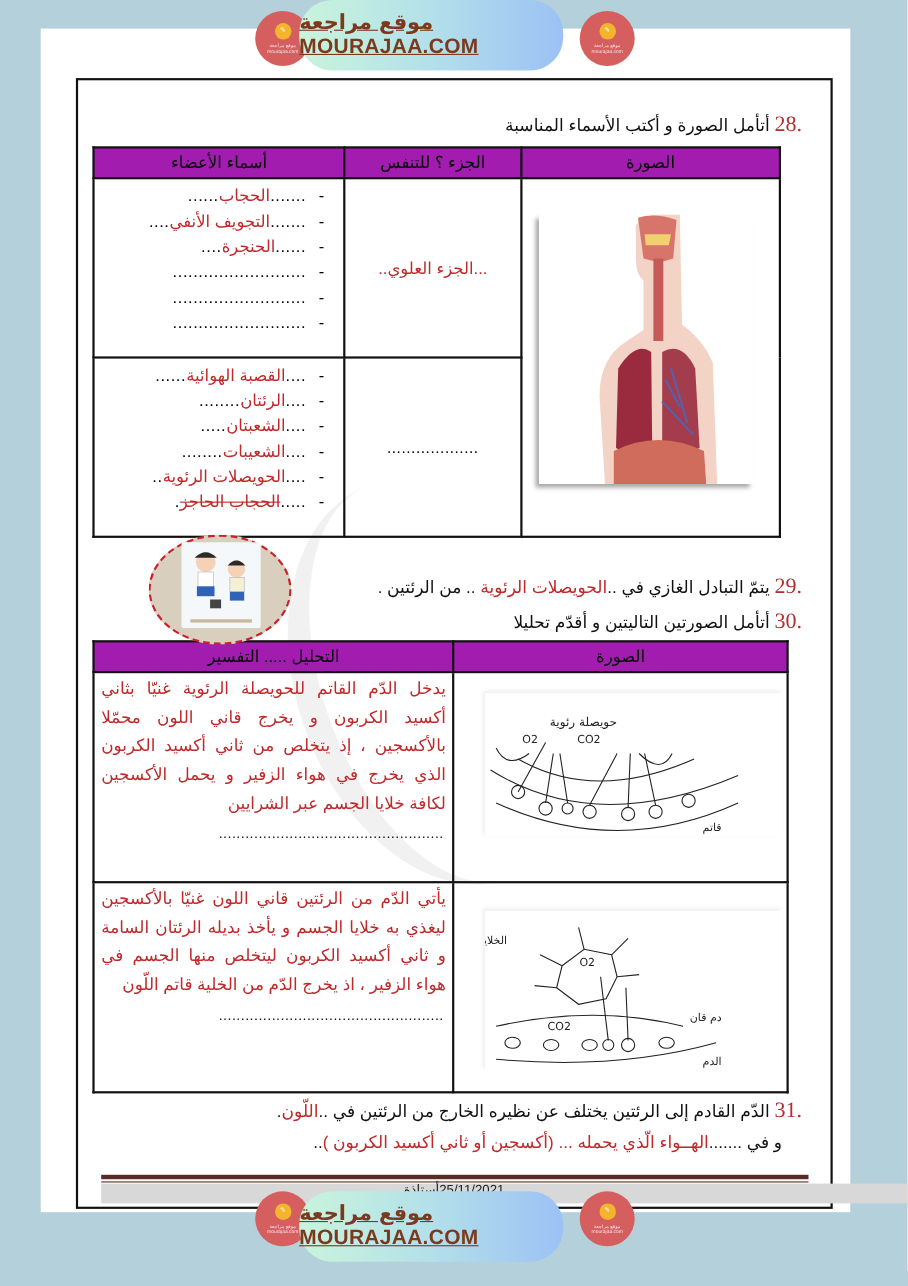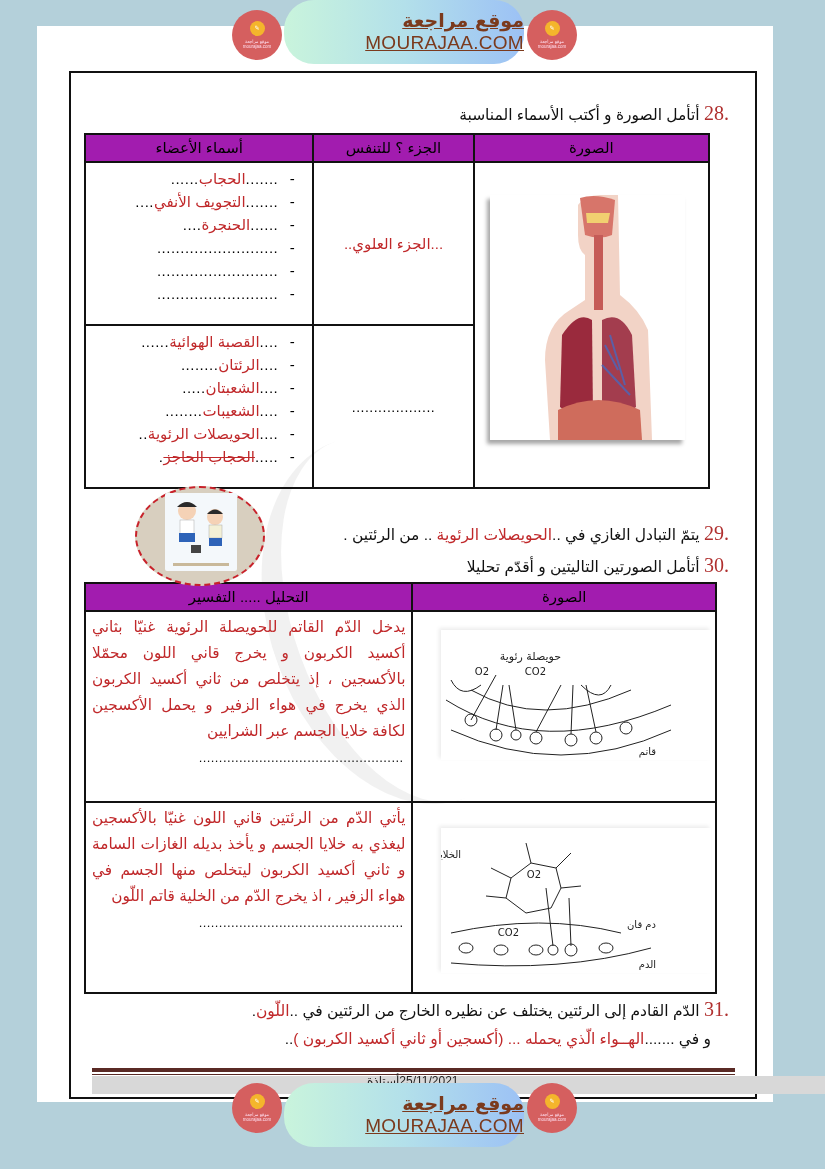--- a/index.html
+++ b/index.html
@@ -2,25 +2,25 @@
 <html><head>
 <meta charset="utf-8">
 <style>
   * { box-sizing: border-box; margin: 0; padding: 0; }
   html, body { width: 825px; height: 1169px; overflow: hidden; }
   body { background: #b4d0da; position: relative; font-family: "Liberation Sans", "DejaVu Sans", sans-serif; }
   .page { position: absolute; left: 37px; top: 26px; width: 736px; height: 1076px; background: #fff; }
   .frame { position: absolute; left: 69px; top: 71px; width: 688px; height: 1028px; border: 2px solid #111; }
 
   
-  .banner { position: absolute; left: 284px; width: 240px; height: 64px; border-radius: 30px;
+  .banner { position: absolute; left: 272px; width: 240px; height: 64px; border-radius: 30px;
     background: linear-gradient(90deg, #c9f4dc 0%, #b3e0ea 50%, #9cc1f5 100%);
-    display: flex; flex-direction: column; align-items: flex-end; justify-content: center; z-index: 5; }
+    display: flex; flex-direction: column; align-items: flex-start; justify-content: center; z-index: 5; }
   .banner .ar { color: #7b3a1d; font-size: 19px; font-weight: bold; text-decoration: underline; line-height: 22px; font-family: "DejaVu Sans", sans-serif; }
-  .banner .en { color: #7b3a1d; font-size: 19px; font-weight: normal; text-decoration: underline; line-height: 24px; letter-spacing: 0.3px; }
+  .banner .en { color: #7b3a1d; font-size: 19px; font-weight: bold; text-decoration: underline; line-height: 24px; letter-spacing: 0.3px; }
   .badge { position: absolute; width: 50px; height: 50px; border-radius: 50%; background: #d55f5f; z-index: 5;
     display: flex; flex-direction: column; align-items: center; justify-content: center; }
   .badge .dot { width: 15px; height: 15px; border-radius: 50%; background: #f4b52c; font-size: 6px; color: #fff; text-align: center; line-height: 15px; }
   .badge .lbl { font-size: 4.5px; color: #fde; margin-top: 3px; line-height: 5px; text-align: center; }
   .red { color: #c0282a; }
   .qnum { color: #b0302f; font-family: "Liberation Serif", serif; font-size: 20px; }
 
   .qline { position: absolute; right: 96px; font-size: 15.5px; color: #111; direction: rtl; white-space: nowrap; }
 
   table { border-collapse: collapse; position: absolute; direction: rtl; }
@@ -261,21 +261,21 @@
           <ellipse cx="112" cy="122" rx="5" ry="5" stroke="#222" fill="none"></ellipse>
           <ellipse cx="130" cy="122" rx="6" ry="6" stroke="#222" fill="none"></ellipse>
           <ellipse cx="165" cy="120" rx="7" ry="5" stroke="#222" fill="none"></ellipse>
           <path d="M112 118 L105 60 M130 118 L128 70" stroke="#222" fill="none"></path>
           <text x="215" y="100" font-size="10" fill="#222" font-family="DejaVu Sans">دم قان</text>
           <text x="215" y="140" font-size="10" fill="#222" font-family="DejaVu Sans">الدم</text>
         </svg>
       </div>
     </td>
     <td>
-      <div class="analysis">يأتي الدّم من الرئتين قاني اللون غنيّا بالأكسجين ليغذي به خلايا الجسم و يأخذ بديله الغازات السامة و ثاني أكسيد الكربون ليتخلص منها الجسم في هواء الزفير ، اذ يخرج الدّم من الخلية قاتم اللّون</div>
+      <div class="analysis">يأتي الدّم من الرئتين قاني اللون غنيّا بالأكسجين ليغذي به خلايا الجسم و يأخذ بديله الرئتان السامة و ثاني أكسيد الكربون ليتخلص منها الجسم في هواء الزفير ، اذ يخرج الدّم من الخلية قاتم اللّون</div>
       <div class="dotline">...................................................</div>
     </td>
   </tr>
 </tbody>
   </table>
 
 <div class="qline" style="top:998px;text-align:right;">
   <span class="qnum">.31</span>
   <span>الدّم القادم إلى الرئتين يختلف عن نظيره الخارج من الرئتين في ..</span><span class="red">اللّون</span><span>.</span>
 </div>

